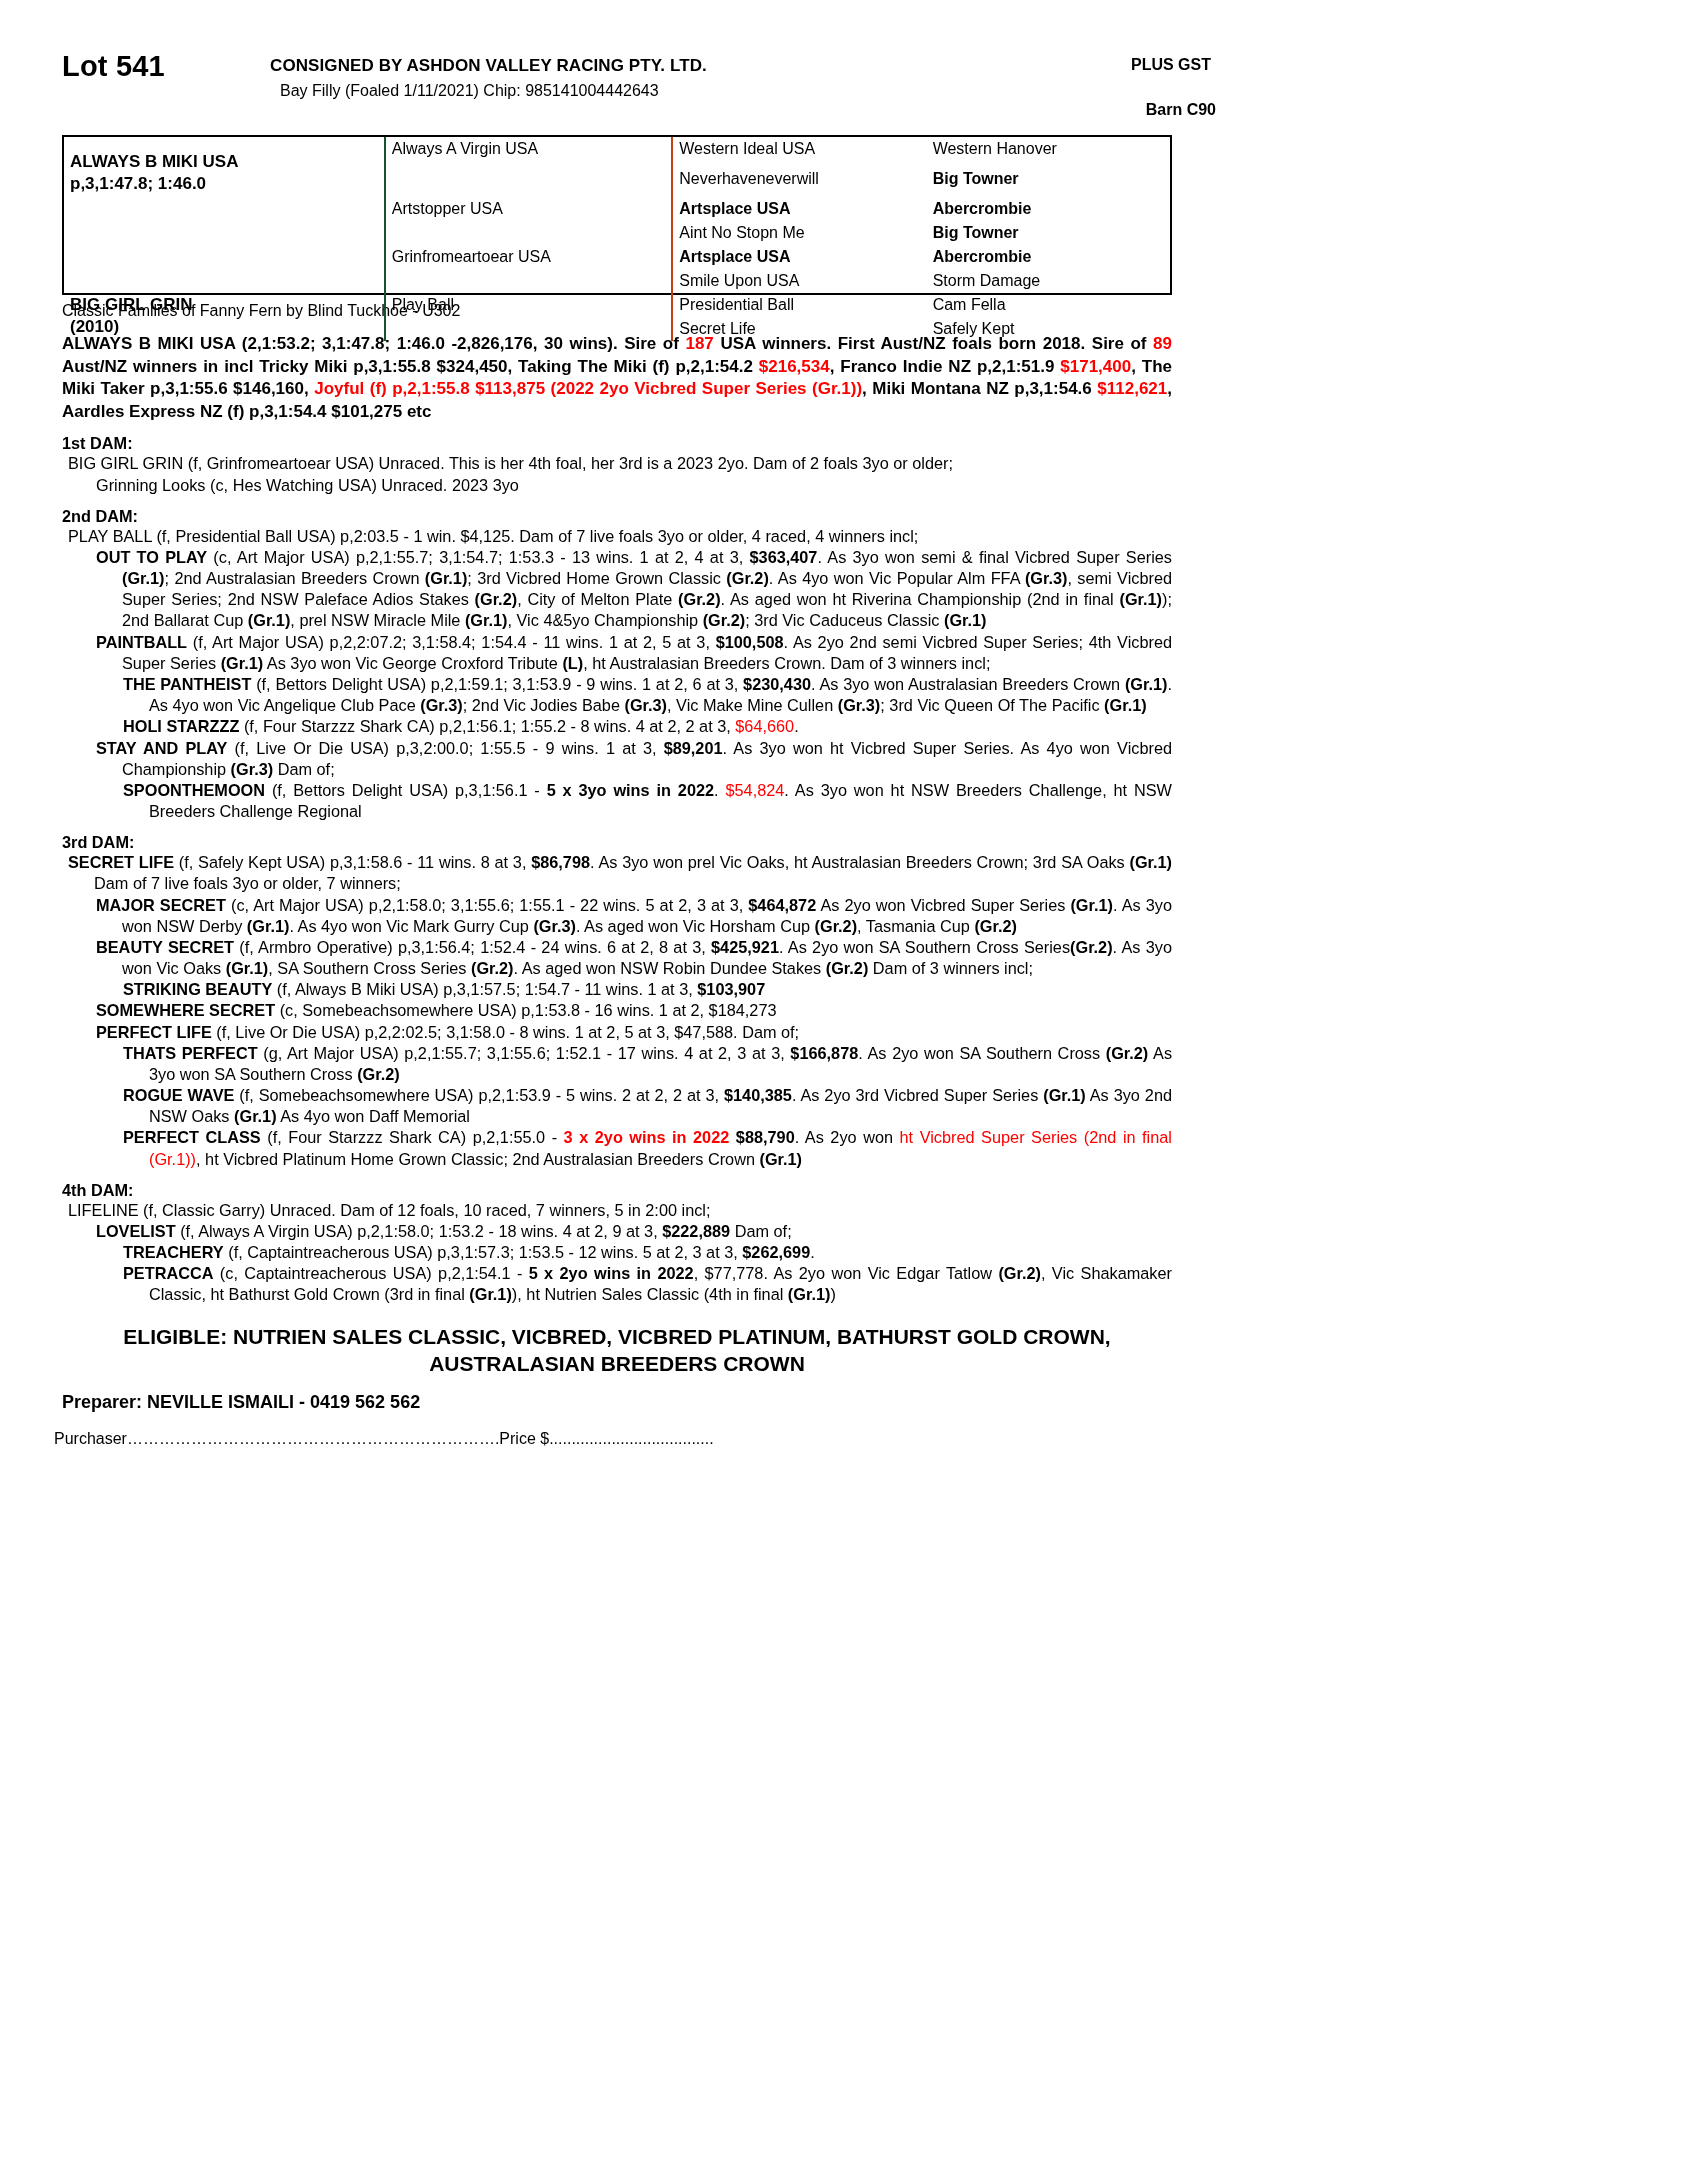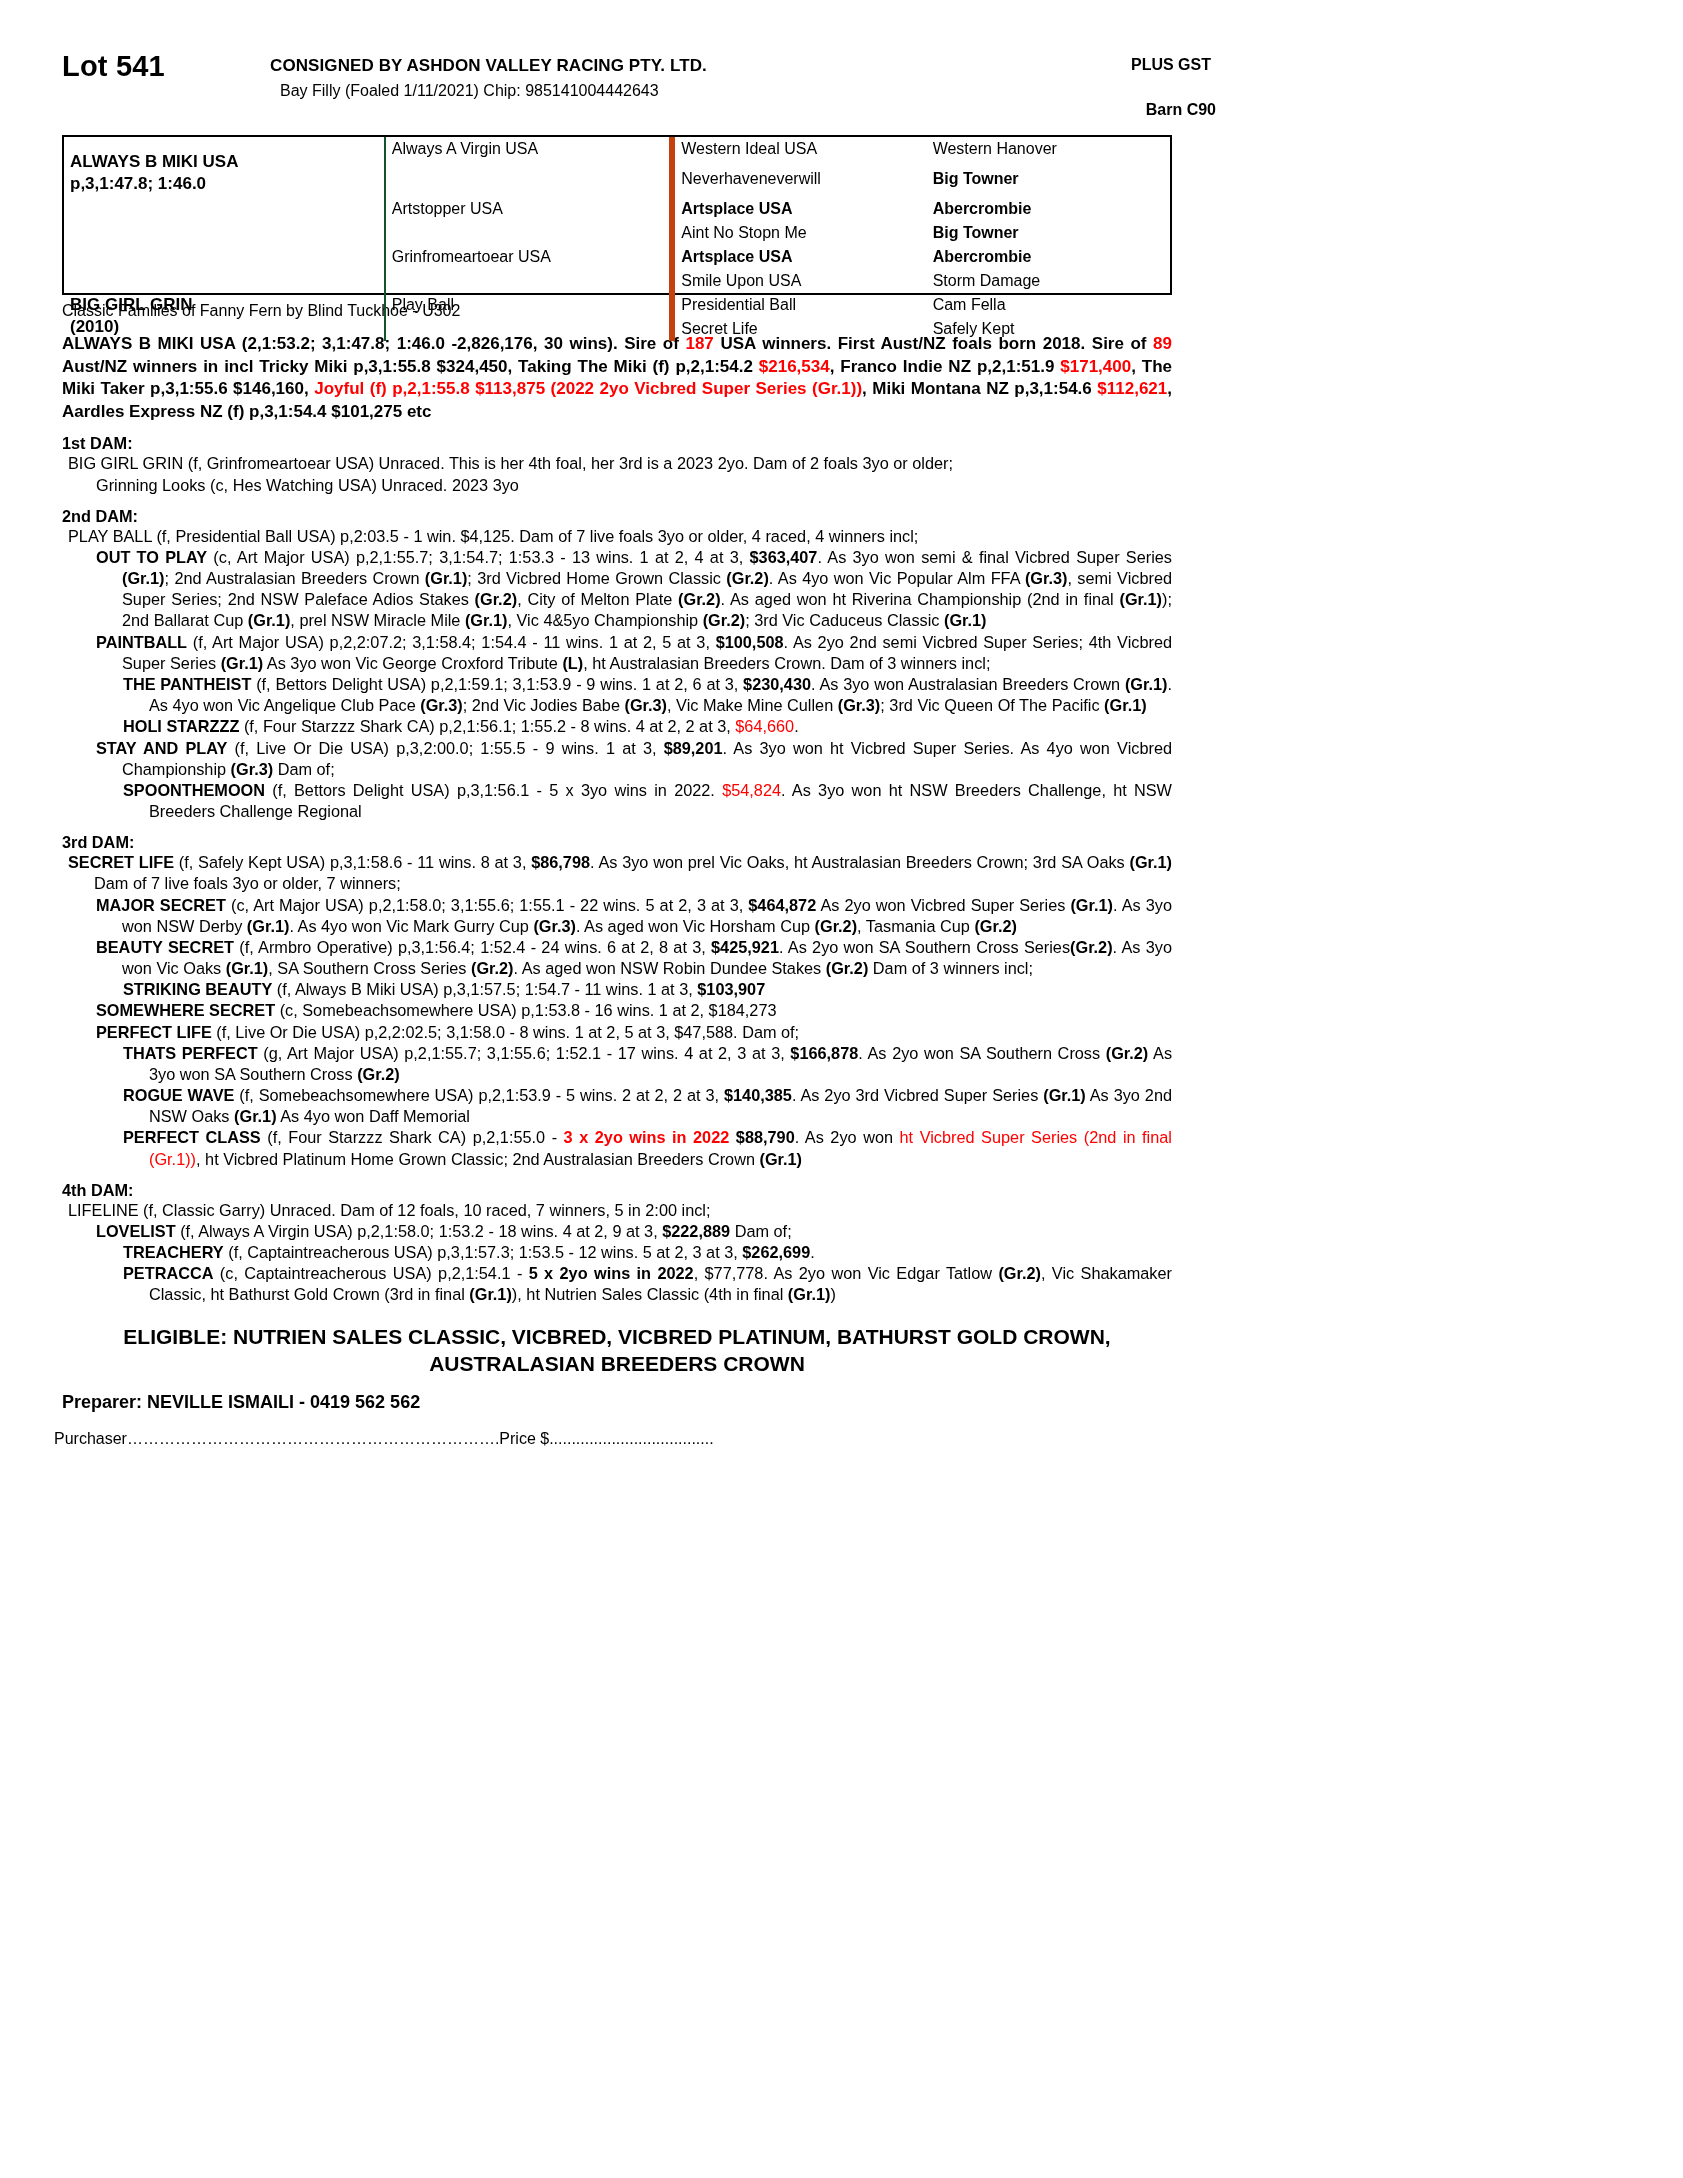--- a/index.html
+++ b/index.html
@@ -81,21 +81,21 @@
     padding: 1px 4px 1px 6px;
     line-height: 1.32;
     height: 22px;
   }
   .col-a { width: 29%; }
   .col-b { width: 26%; }
   .col-c { width: 23%; }
   .col-d { width: 22%; }
   .bold { font-weight: bold; }
   .vline-b { border-left: 2px solid #14532d; }
-  .vline-c { border-left: 6px solid #c2410c; }
+  .vline-c { border-left: 2px solid #c2410c; }
   .sire-name {
     font-weight: bold;
     font-size: 17px;
   }
   .ped-left-cell {
     padding-top: 14px !important;
   }
   
   .classic-line {
     margin-top: 7px;
@@ -229,21 +229,21 @@
       <div class="dam-head">1st DAM:</div>
       <div class="lvl0"><span>BIG GIRL GRIN (f, Grinfromeartoear USA) Unraced. This is her 4th foal, her 3rd is a 2023 2yo. Dam of 2 foals 3yo or older;</span></div>
       <div class="lvl1"><span>Grinning Looks (c, Hes Watching USA) Unraced. 2023 3yo</span></div>
       <div class="dam-head">2nd DAM:</div>
       <div class="lvl0"><span>PLAY BALL (f, Presidential Ball USA) p,2:03.5 - 1 win. $4,125. Dam of 7 live foals 3yo or older, 4 raced, 4 winners incl;</span></div>
       <div class="lvl1"><span style="font-weight: bold;">OUT TO PLAY</span><span> (c, Art Major USA) p,2,1:55.7; 3,1:54.7; 1:53.3 - 13 wins. 1 at 2, 4 at 3, </span><span style="font-weight: bold;">$363,407</span><span>. As 3yo won semi &amp; final Vicbred Super Series </span><span style="font-weight: bold;">(Gr.1)</span><span>; 2nd Australasian Breeders Crown </span><span style="font-weight: bold;">(Gr.1)</span><span>; 3rd Vicbred Home Grown Classic </span><span style="font-weight: bold;">(Gr.2)</span><span>. As 4yo won Vic Popular Alm FFA </span><span style="font-weight: bold;">(Gr.3)</span><span>, semi Vicbred Super Series; 2nd NSW Paleface Adios Stakes </span><span style="font-weight: bold;">(Gr.2)</span><span>, City of Melton Plate </span><span style="font-weight: bold;">(Gr.2)</span><span>. As aged won ht Riverina Championship (2nd in final </span><span style="font-weight: bold;">(Gr.1)</span><span>); 2nd Ballarat Cup </span><span style="font-weight: bold;">(Gr.1)</span><span>, prel NSW Miracle Mile </span><span style="font-weight: bold;">(Gr.1)</span><span>, Vic 4&amp;5yo Championship </span><span style="font-weight: bold;">(Gr.2)</span><span>; 3rd Vic Caduceus Classic </span><span style="font-weight: bold;">(Gr.1)</span></div>
       <div class="lvl1"><span style="font-weight: bold;">PAINTBALL</span><span> (f, Art Major USA) p,2,2:07.2; 3,1:58.4; 1:54.4 - 11 wins. 1 at 2, 5 at 3, </span><span style="font-weight: bold;">$100,508</span><span>. As 2yo 2nd semi Vicbred Super Series; 4th Vicbred Super Series </span><span style="font-weight: bold;">(Gr.1)</span><span> As 3yo won Vic George Croxford Tribute </span><span style="font-weight: bold;">(L)</span><span>, ht Australasian Breeders Crown. Dam of 3 winners incl;</span></div>
       <div class="lvl2"><span style="font-weight: bold;">THE PANTHEIST</span><span> (f, Bettors Delight USA) p,2,1:59.1; 3,1:53.9 - 9 wins. 1 at 2, 6 at 3, </span><span style="font-weight: bold;">$230,430</span><span>. As 3yo won Australasian Breeders Crown </span><span style="font-weight: bold;">(Gr.1)</span><span>. As 4yo won Vic Angelique Club Pace </span><span style="font-weight: bold;">(Gr.3)</span><span>; 2nd Vic Jodies Babe </span><span style="font-weight: bold;">(Gr.3)</span><span>, Vic Make Mine Cullen </span><span style="font-weight: bold;">(Gr.3)</span><span>; 3rd Vic Queen Of The Pacific </span><span style="font-weight: bold;">(Gr.1)</span></div>
       <div class="lvl2"><span style="font-weight: bold;">HOLI STARZZZ</span><span> (f, Four Starzzz Shark CA) p,2,1:56.1; 1:55.2 - 8 wins. 4 at 2, 2 at 3, </span><span class="red">$64,660</span><span>.</span></div>
       <div class="lvl1"><span style="font-weight: bold;">STAY AND PLAY</span><span> (f, Live Or Die USA) p,3,2:00.0; 1:55.5 - 9 wins. 1 at 3, </span><span style="font-weight: bold;">$89,201</span><span>. As 3yo won ht Vicbred Super Series. As 4yo won Vicbred Championship </span><span style="font-weight: bold;">(Gr.3)</span><span> Dam of;</span></div>
-      <div class="lvl2"><span style="font-weight: bold;">SPOONTHEMOON</span><span> (f, Bettors Delight USA) p,3,1:56.1 - </span><span style="font-weight: normal;">5 x 3yo wins in 2022</span><span>. </span><span class="red">$54,824</span><span>. As 3yo won ht NSW Breeders Challenge, ht NSW Breeders Challenge Regional</span></div>
+      <div class="lvl2"><span style="font-weight: bold;">SPOONTHEMOON</span><span> (f, Bettors Delight USA) p,3,1:56.1 - </span><span style="font-weight: bold;">5 x 3yo wins in 2022</span><span>. </span><span class="red">$54,824</span><span>. As 3yo won ht NSW Breeders Challenge, ht NSW Breeders Challenge Regional</span></div>
       <div class="dam-head">3rd DAM:</div>
       <div class="lvl0"><span style="font-weight: bold;">SECRET LIFE</span><span> (f, Safely Kept USA) p,3,1:58.6 - 11 wins. 8 at 3, </span><span style="font-weight: bold;">$86,798</span><span>. As 3yo won prel Vic Oaks, ht Australasian Breeders Crown; 3rd SA Oaks </span><span style="font-weight: bold;">(Gr.1)</span><span> Dam of 7 live foals 3yo or older, 7 winners;</span></div>
       <div class="lvl1"><span style="font-weight: bold;">MAJOR SECRET</span><span> (c, Art Major USA) p,2,1:58.0; 3,1:55.6; 1:55.1 - 22 wins. 5 at 2, 3 at 3, </span><span style="font-weight: bold;">$464,872</span><span> As 2yo won Vicbred Super Series </span><span style="font-weight: bold;">(Gr.1)</span><span>. As 3yo won NSW Derby </span><span style="font-weight: bold;">(Gr.1)</span><span>. As 4yo won Vic Mark Gurry Cup </span><span style="font-weight: bold;">(Gr.3)</span><span>. As aged won Vic Horsham Cup </span><span style="font-weight: bold;">(Gr.2)</span><span>, Tasmania Cup </span><span style="font-weight: bold;">(Gr.2)</span></div>
       <div class="lvl1"><span style="font-weight: bold;">BEAUTY SECRET</span><span> (f, Armbro Operative) p,3,1:56.4; 1:52.4 - 24 wins. 6 at 2, 8 at 3, </span><span style="font-weight: bold;">$425,921</span><span>. As 2yo won SA Southern Cross Series</span><span style="font-weight: bold;">(Gr.2)</span><span>. As 3yo won Vic Oaks </span><span style="font-weight: bold;">(Gr.1)</span><span>, SA Southern Cross Series </span><span style="font-weight: bold;">(Gr.2)</span><span>. As aged won NSW Robin Dundee Stakes </span><span style="font-weight: bold;">(Gr.2)</span><span> Dam of 3 winners incl;</span></div>
       <div class="lvl2"><span style="font-weight: bold;">STRIKING BEAUTY</span><span> (f, Always B Miki USA) p,3,1:57.5; 1:54.7 - 11 wins. 1 at 3, </span><span style="font-weight: bold;">$103,907</span></div>
       <div class="lvl1"><span style="font-weight: bold;">SOMEWHERE SECRET</span><span> (c, Somebeachsomewhere USA) p,1:53.8 - 16 wins. 1 at 2, </span><span style="font-weight: normal;">$184,273</span></div>
       <div class="lvl1"><span style="font-weight: bold;">PERFECT LIFE</span><span> (f, Live Or Die USA) p,2,2:02.5; 3,1:58.0 - 8 wins. 1 at 2, 5 at 3, $47,588. Dam of;</span></div>
       <div class="lvl2"><span style="font-weight: bold;">THATS PERFECT</span><span> (g, Art Major USA) p,2,1:55.7; 3,1:55.6; 1:52.1 - 17 wins. 4 at 2, 3 at 3, </span><span style="font-weight: bold;">$166,878</span><span>. As 2yo won SA Southern Cross </span><span style="font-weight: bold;">(Gr.2)</span><span> As 3yo won SA Southern Cross </span><span style="font-weight: bold;">(Gr.2)</span></div>
       <div class="lvl2"><span style="font-weight: bold;">ROGUE WAVE</span><span> (f, Somebeachsomewhere USA) p,2,1:53.9 - 5 wins. 2 at 2, 2 at 3, </span><span style="font-weight: bold;">$140,385</span><span>. As 2yo 3rd Vicbred Super Series </span><span style="font-weight: bold;">(Gr.1)</span><span> As 3yo 2nd NSW Oaks </span><span style="font-weight: bold;">(Gr.1)</span><span> As 4yo won Daff Memorial</span></div>
       <div class="lvl2"><span style="font-weight: bold;">PERFECT CLASS</span><span> (f, Four Starzzz Shark CA) p,2,1:55.0 - </span><span class="red" style="font-weight: bold;">3 x 2yo wins in 2022</span><span> </span><span style="font-weight: bold;">$88,790</span><span>. As 2yo won </span><span class="red">ht Vicbred Super Series (2nd in final (Gr.1))</span><span>, ht Vicbred Platinum Home Grown Classic; 2nd Australasian Breeders Crown </span><span style="font-weight: bold;">(Gr.1)</span></div>

